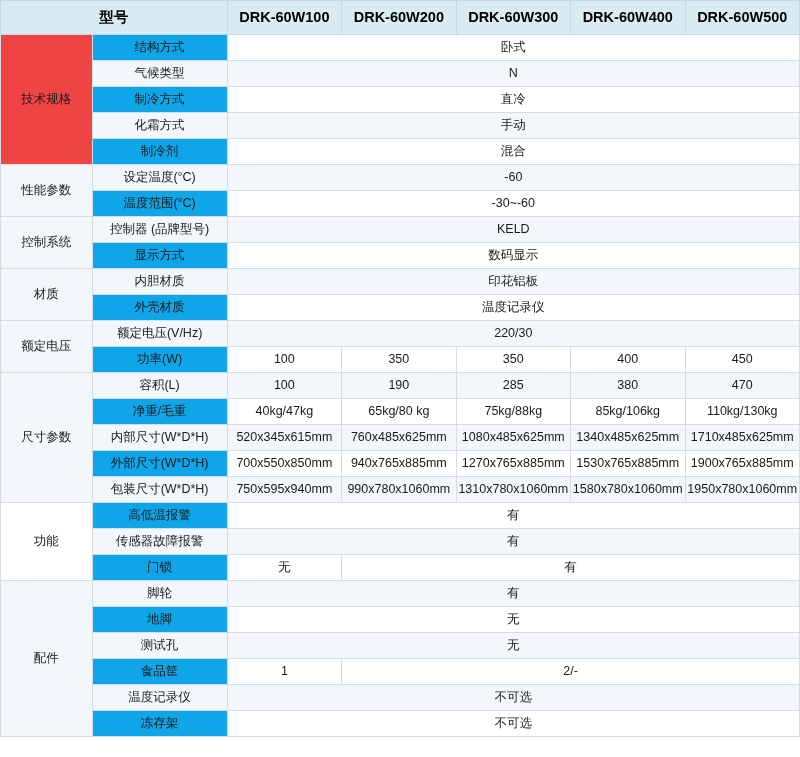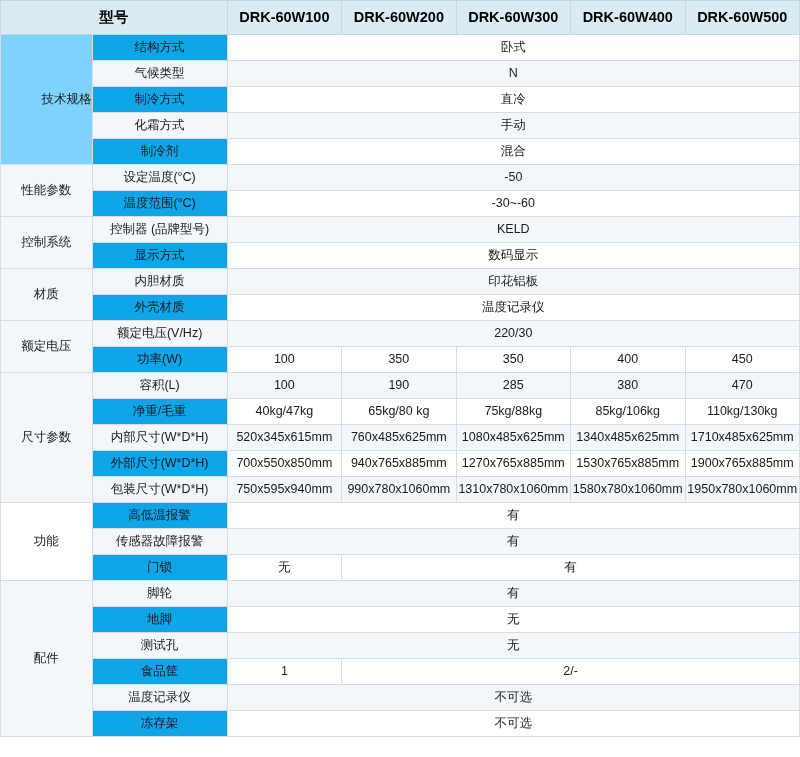--- a/index.html
+++ b/index.html
@@ -82,21 +82,21 @@
       <th colspan="2" class="head-model">型号</th>
       <th>DRK-60W100</th>
       <th>DRK-60W200</th>
       <th>DRK-60W300</th>
       <th>DRK-60W400</th>
       <th>DRK-60W500</th>
     </tr>
   </thead>
   <tbody id="spec-body">
       <tr>
-        <td class="group" rowspan="5" style="background: #7dd3fc; text-align: right;">技术规格</td>
+        <td class="group" rowspan="5" style="background: #ef4444;">技术规格</td>
         <td class="label">结构方式</td>
         <td class="val wide" colspan="5">卧式</td>
       </tr>
       <tr class="alt">
         <td class="label">气候类型</td>
         <td class="val wide" colspan="5">N</td>
       </tr>
       <tr>
         <td class="label">制冷方式</td>
         <td class="val wide" colspan="5">直冷</td>
@@ -105,21 +105,21 @@
         <td class="label">化霜方式</td>
         <td class="val wide" colspan="5">手动</td>
       </tr>
       <tr>
         <td class="label">制冷剂</td>
         <td class="val wide" colspan="5">混合</td>
       </tr>
       <tr class="alt">
         <td class="group" rowspan="2" style="background: rgb(241, 247, 250);">性能参数</td>
         <td class="label">设定温度(°C)</td>
-        <td class="val wide" colspan="5">-50</td>
+        <td class="val wide" colspan="5">-60</td>
       </tr>
       <tr>
         <td class="label">温度范围(°C)</td>
         <td class="val wide" colspan="5">-30~-60</td>
       </tr>
       <tr class="alt">
         <td class="group" rowspan="2" style="background: rgb(241, 247, 250); text-align: center;">控制系统</td>
         <td class="label">控制器 (品牌型号)</td>
         <td class="val wide" colspan="5">KELD</td>
       </tr>

